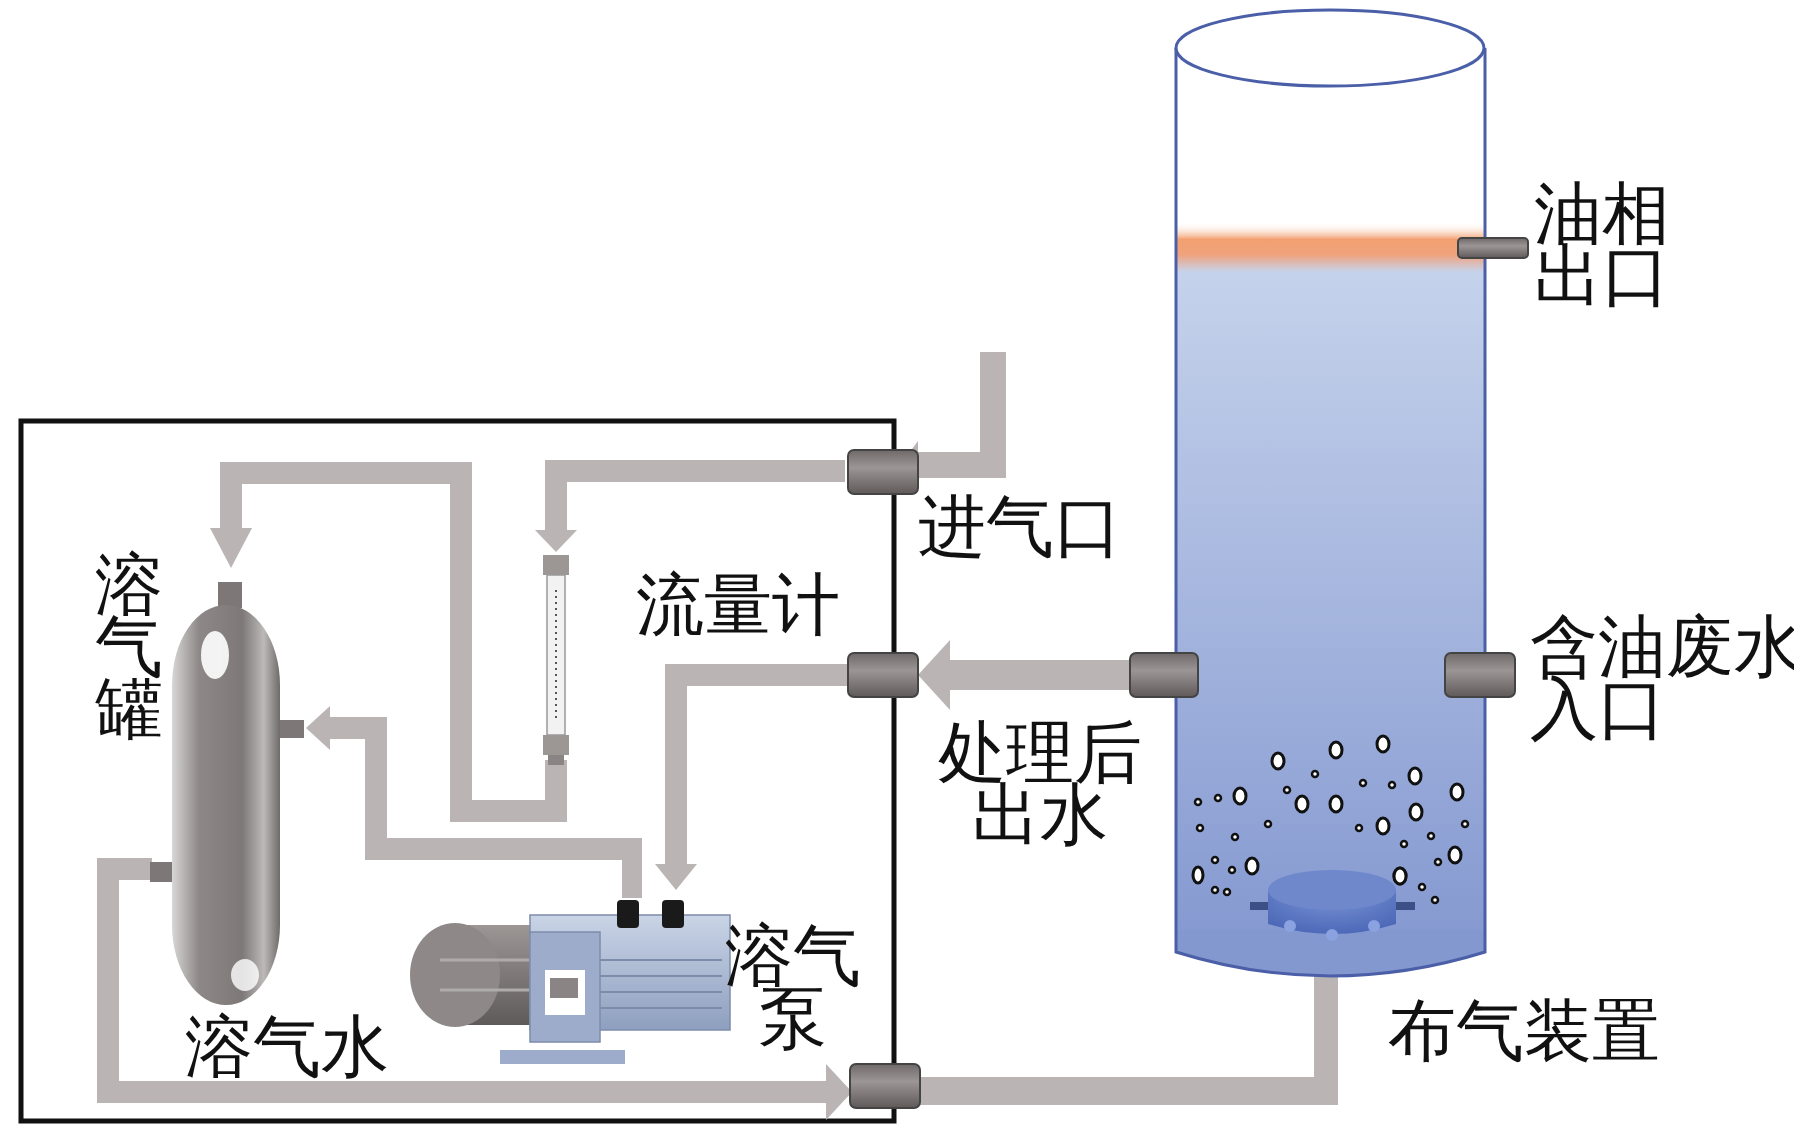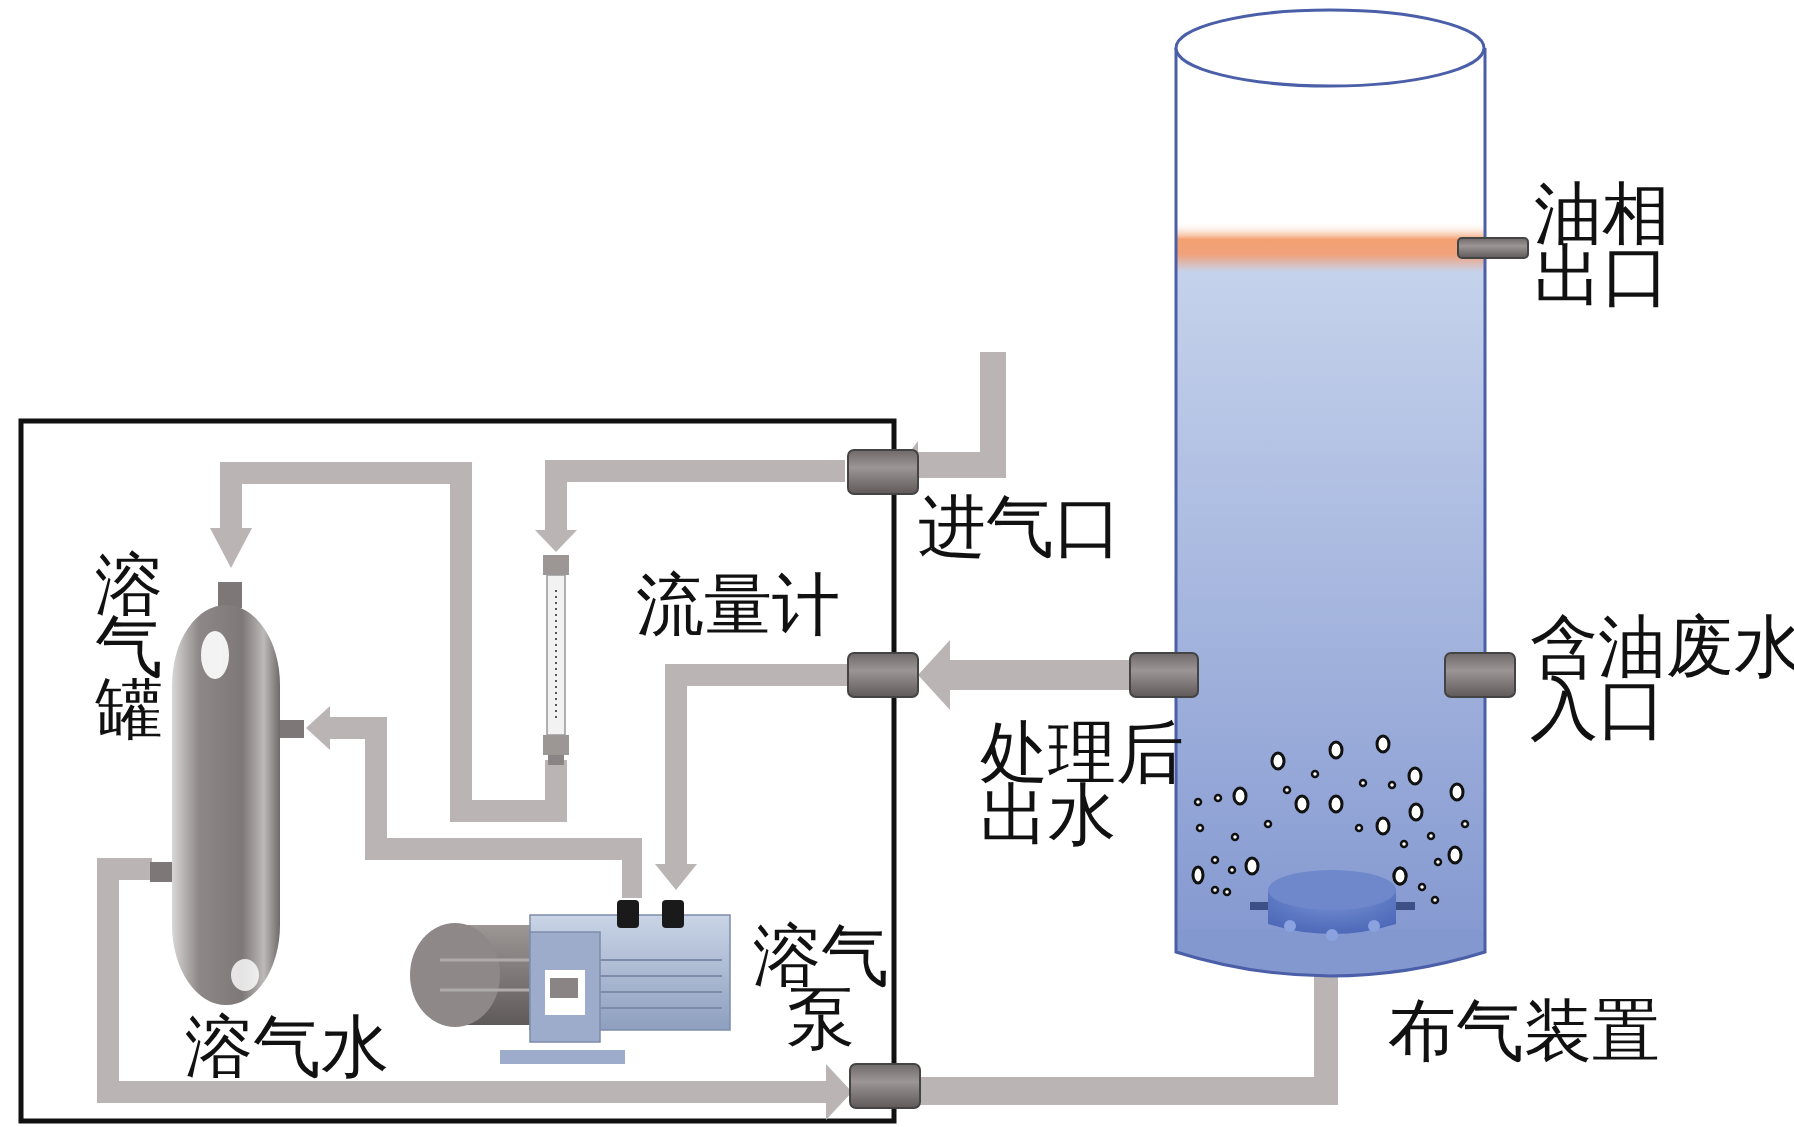--- a/index.html
+++ b/index.html
@@ -191,21 +191,21 @@
     <rect x="662" y="900" width="22" height="28" rx="4" fill="#1a1a1a"></rect>
   </g>
 </svg>
 
 <div class="lbl" style="left:1534px;top:183px;">油相
 出口</div>
 <div class="lbl" style="left:1530px;top:598px;margin-top:18px;">含油废水
 入口</div>
 <div class="lbl" style="left:918px;top:496px;">进气口</div>
 <div class="lbl" style="left:588px;top:574px;margin-left:48px;">流量计</div>
-<div class="lbl" style="left:938px;top:722px;text-align:left;margin-left:42px;">处理后
+<div class="lbl" style="left:938px;top:722px;text-align:center;">处理后
 出水</div>
 <div class="lbl" style="left:95px;top:554px;">溶
 气
 罐</div>
 <div class="lbl" style="left:185px;top:1016px;">溶气水</div>
-<div class="lbl" style="left:725px;top:925px;text-align:center;margin-left:28px;">溶气
+<div class="lbl" style="left:725px;top:925px;text-align:center;">溶气
 泵</div>
 <div class="lbl" style="left:1388px;top:1000px;">布气装置</div>
 
 </body></html>

